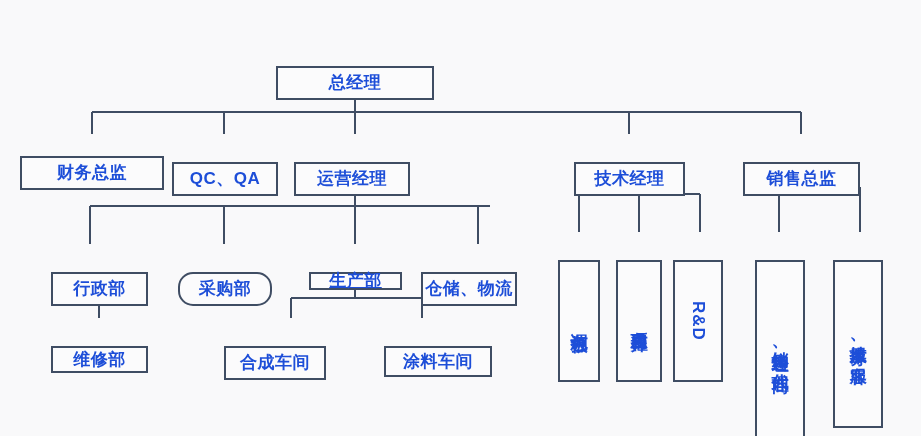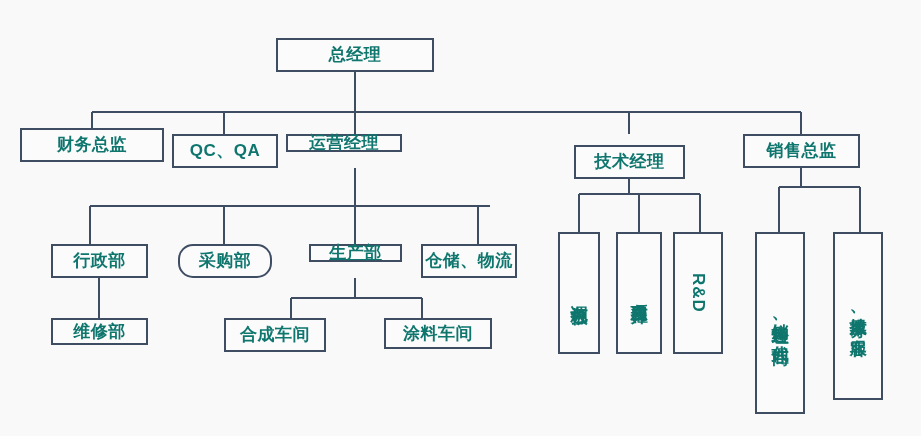--- a/index.html
+++ b/index.html
@@ -25,30 +25,31 @@
     top: 0;
     width: 921px;
     height: 436px;
     pointer-events: none;
   }
   .node {
     position: absolute;
     box-sizing: border-box;
     border: 2px solid #3f4d63;
     background: #fbfbfc;
-    color: #0f766e;
+    color: #1d4ed8;
     display: flex;
     align-items: center;
     justify-content: center;
     text-align: center;
     font-weight: bold;
     letter-spacing: 0.5px;
     line-height: 1.15;
     font-size: 17px;
     z-index: 2;
+    margin-top: 28px;
   }
   .node.vert {
     writing-mode: vertical-rl;
     text-orientation: upright;
     letter-spacing: 1px;
     padding: 6px 0;
   }
   .node.vert-rot {
     writing-mode: vertical-rl;
     text-orientation: mixed;
@@ -99,23 +100,23 @@
       <line x1="860" y1="187" x2="860" y2="232"></line>
     </g>
   </svg>
 
   <div class="node" style="left:276px; top:38px; width:158px; height:34px;">总经理</div>
 
   <div class="node" style="left:20px; top:128px; width:144px; height:34px;">财务总监</div>
 
   <div class="node" style="left:172px; top:134px; width:106px; height:34px;">QC、QA</div>
 
-  <div class="node" style="left:286px; top:134px; width:116px; height:18px;">运营经理</div>
+  <div class="node" style="left:294px; top:134px; width:116px; height:34px;">运营经理</div>
 
-  <div class="node" style="left:574px; top:145px; width:111px; height:34px;">技术经理</div>
+  <div class="node" style="left:574px; top:134px; width:111px; height:34px;">技术经理</div>
 
   <div class="node" style="left:51px; top:244px; width:97px; height:34px;">行政部</div>
 
   <div class="node" style="left:743px; top:134px; width:117px; height:34px;">销售总监</div>
 
   <div class="node" style="left:178px; top:244px; width:94px; height:34px;border-radius:15px;">采购部</div>
 
   <div class="node" style="left:309px; top:244px; width:93px; height:18px;text-decoration:underline;">生产部</div>
 
   <div class="node" style="left:421px; top:244px; width:96px; height:34px;">仓储、物流</div>

